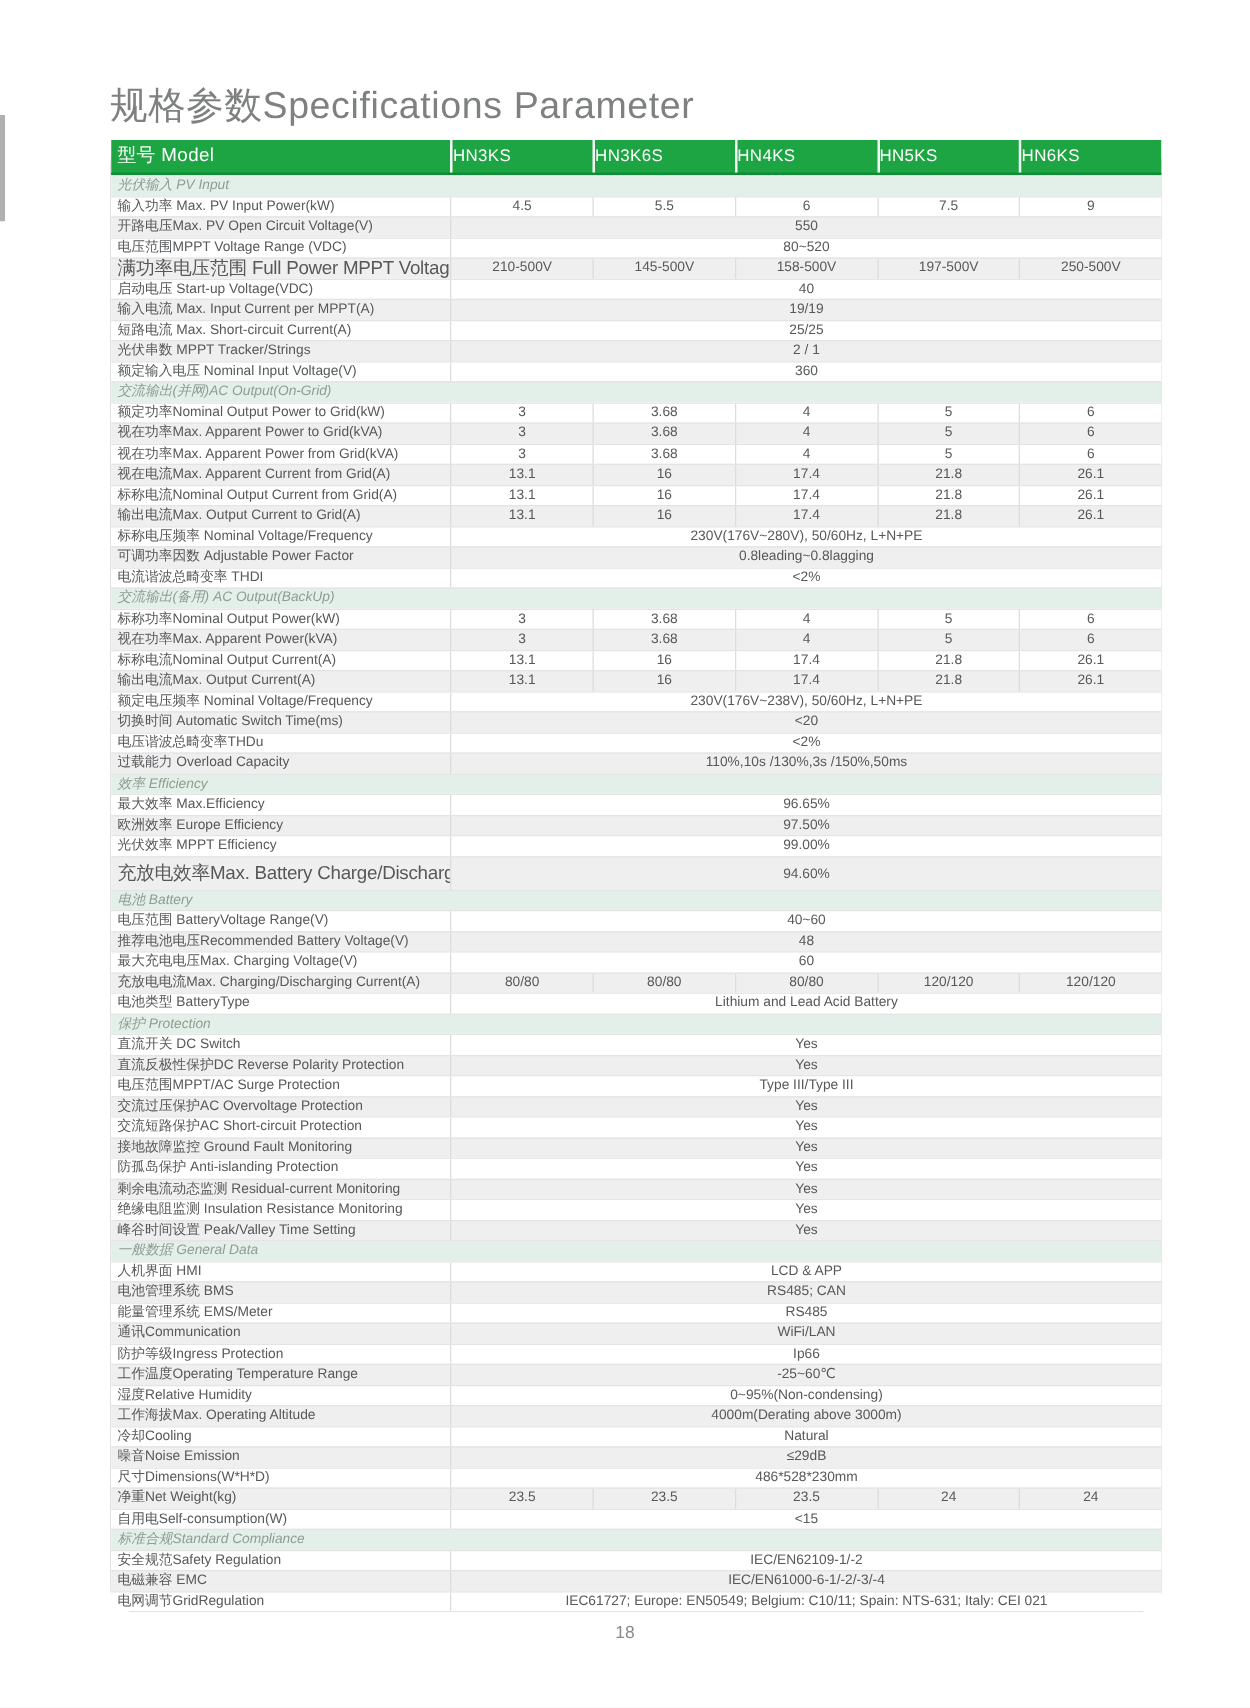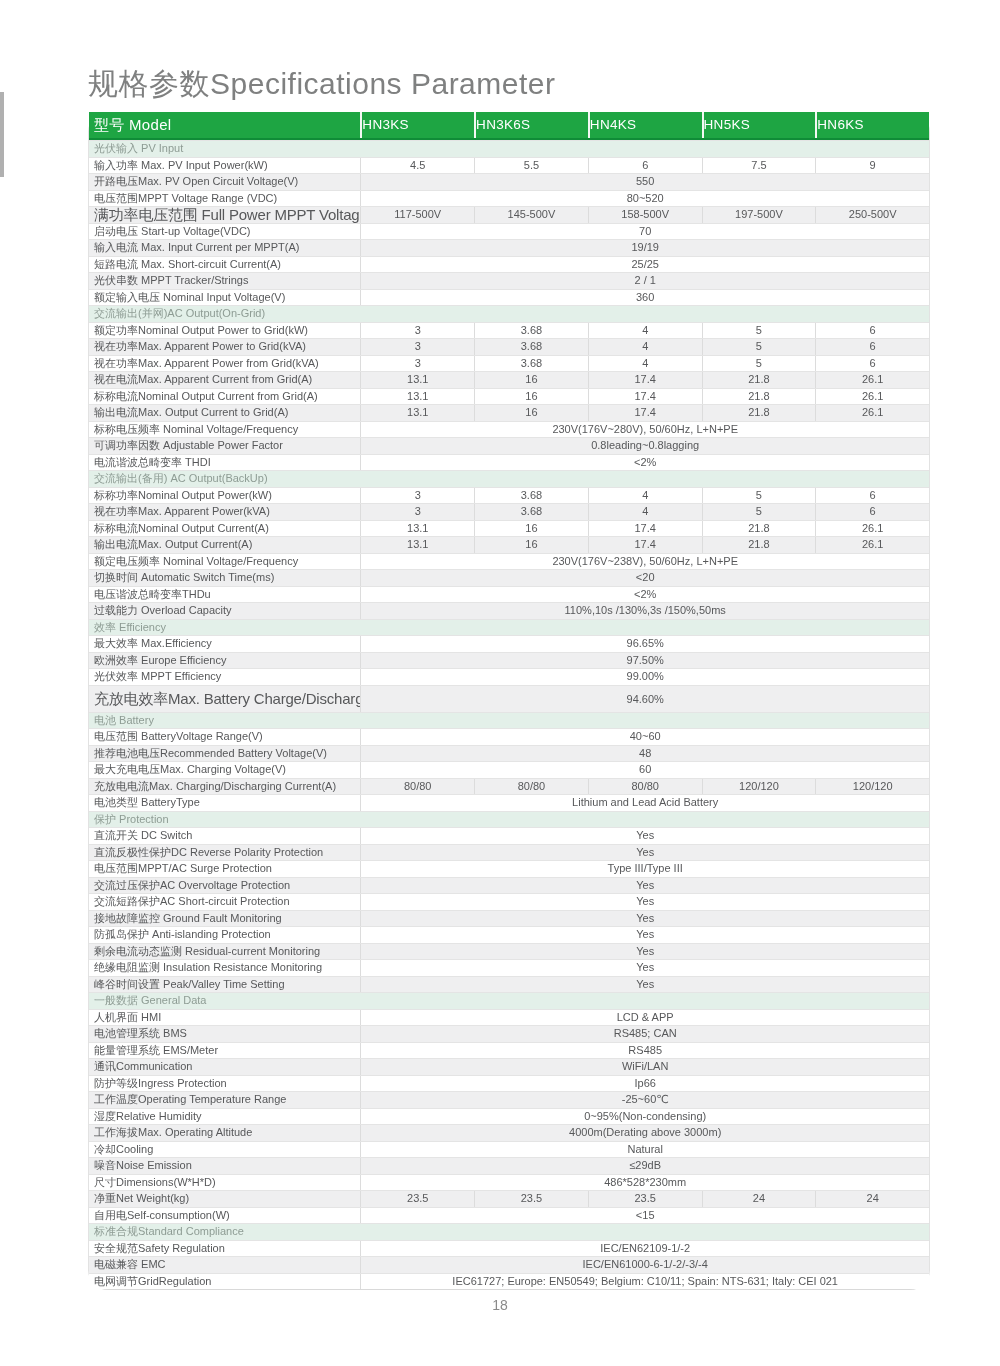--- a/index.html
+++ b/index.html
@@ -25,21 +25,21 @@
   .th-col {
     width:114px; font-size:13.5px; line-height:26px; text-align:left;
     border-left:2px solid #f3f8f4; letter-spacing:0.3px;
   }
   .row { display:flex; height:16.5px; border-top:1px solid #e4e4e4; background:#ffffff; }
   .row.alt { background:#efeff0; }
   .row.tall { height:27px;justify-content:center; }
   .row.tall .cell { line-height:26px; }
   .row.section { background:#e3f0e9; }
   .cell { font-size:11px; line-height:15px; color:#57585a; white-space:nowrap; }
-  .section-title { width:842px; padding-left:5px; color:#8e9c94; }
+  .section-title { width:842px; padding-left:5px; color:#8e9c94;font-style:italic; }
   .label-cell { width:272px; padding-left:5px; overflow:hidden; }
   .label-cell.condensed { font-size:15px; letter-spacing:-0.2px; }
   .val-cell { width:114px; text-align:center; border-left:1px solid #dcdcdc; }
   .merged-cell { width:570px; text-align:center; border-left:1px solid #dcdcdc; }
   .page-number {
     position:absolute; left:0; right:0; top:1297px; text-align:center;
     font-size:14px; color:#8a8a8a;
   }
 </style>
 </head>
@@ -75,29 +75,29 @@
         <div class="row alt">
           <div class="cell label-cell">开路电压Max. PV Open Circuit Voltage(V)</div>
           <div class="cell merged-cell">550</div>
         </div>
         <div class="row">
           <div class="cell label-cell">电压范围MPPT Voltage Range (VDC)</div>
           <div class="cell merged-cell">80~520</div>
         </div>
         <div class="row alt">
           <div class="cell label-cell condensed">满功率电压范围 Full Power MPPT Voltage Range(VDC)</div>
-          <div class="cell val-cell">117-500V</div>
+          <div class="cell val-cell">210-500V</div>
           <div class="cell val-cell">145-500V</div>
           <div class="cell val-cell">158-500V</div>
           <div class="cell val-cell">197-500V</div>
           <div class="cell val-cell">250-500V</div>
         </div>
         <div class="row">
           <div class="cell label-cell">启动电压 Start-up Voltage(VDC)</div>
-          <div class="cell merged-cell">70</div>
+          <div class="cell merged-cell">40</div>
         </div>
         <div class="row alt">
           <div class="cell label-cell">输入电流 Max. Input Current per MPPT(A)</div>
           <div class="cell merged-cell">19/19</div>
         </div>
         <div class="row">
           <div class="cell label-cell">短路电流 Max. Short-circuit Current(A)</div>
           <div class="cell merged-cell">25/25</div>
         </div>
         <div class="row alt">

